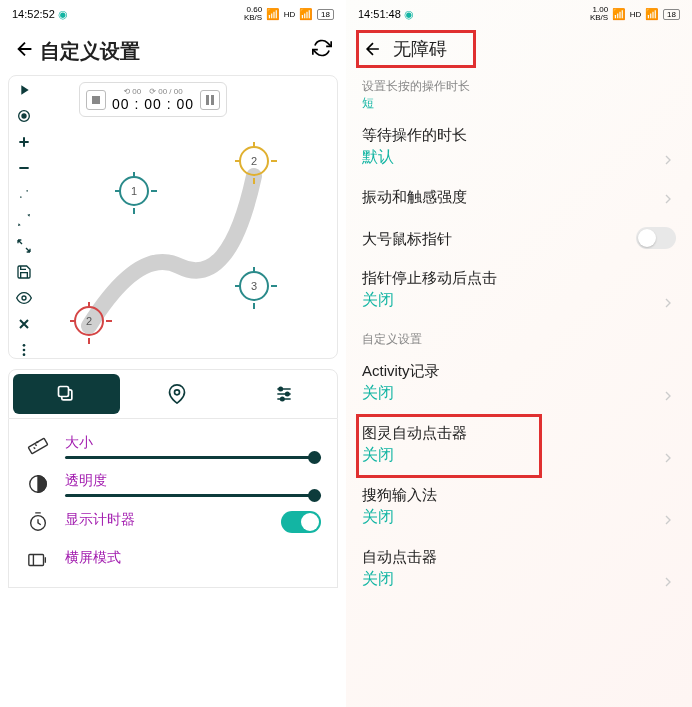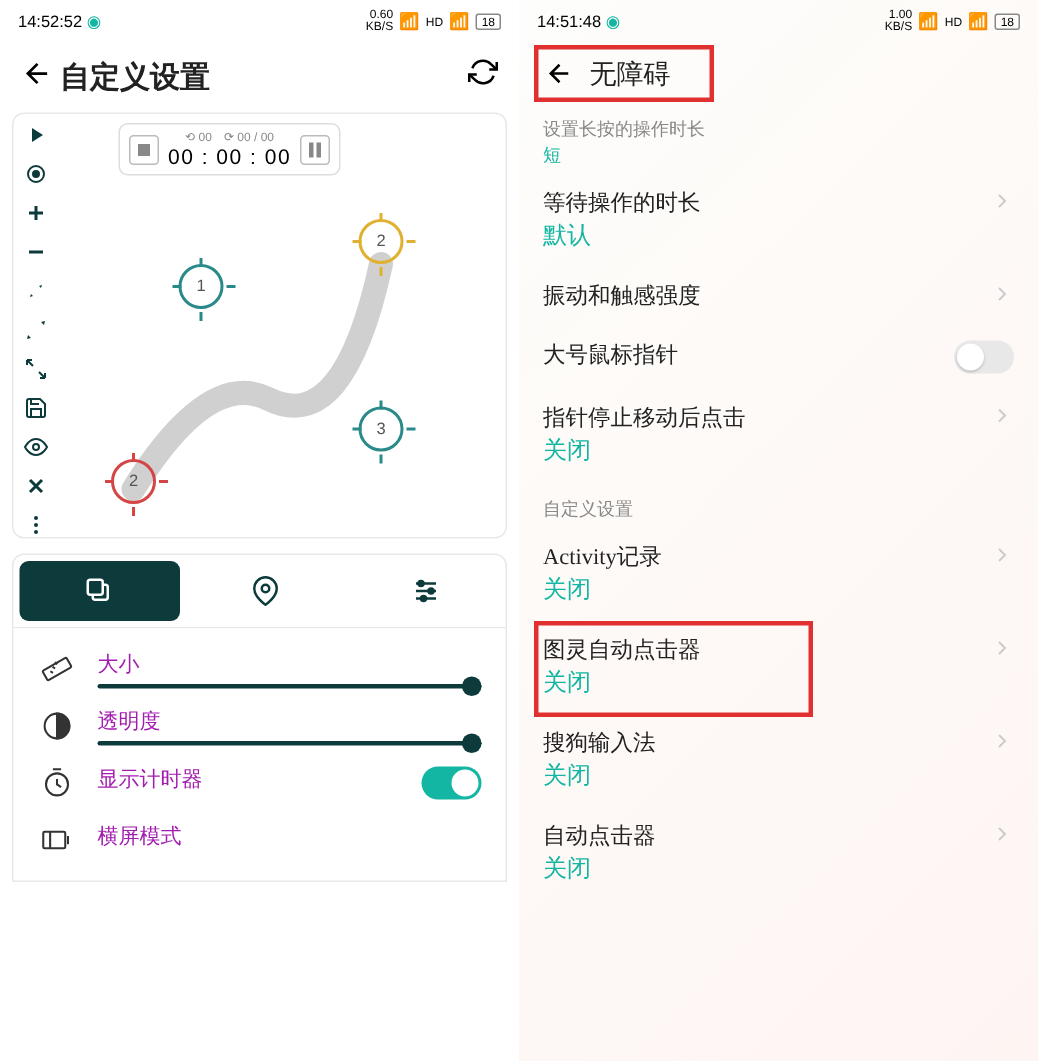--- a/index.html
+++ b/index.html
@@ -48,21 +48,21 @@
   .setting-icon { width: 26px; height: 26px; display: flex; align-items: center; justify-content: center; color: #333; }
   .setting-content { flex: 1; }
   .setting-label { font-size: 14px; color: #a21caf; margin-bottom: 4px; }
   .slider { height: 3px; background: #0d3b3b; position: relative; border-radius: 2px; }
   .slider-dot { position: absolute; right: 0; top: -5px; width: 13px; height: 13px; background: #0d3b3b; border-radius: 50%; }
   .toggle { width: 40px; height: 22px; background: #13b5a3; border-radius: 11px; position: relative; }
   .toggle-knob { position: absolute; right: 2px; top: 2px; width: 18px; height: 18px; background: #fff; border-radius: 50%; }
   .header2-title { font-size: 18px; font-weight: 500; color: #222; }
   .red-box { border: 3px solid #e03030; padding: 4px 10px 4px 4px; display: flex; align-items: center; gap: 10px; margin: 2px 0 0 10px; width: 120px; }
   .section-header { padding: 10px 16px 4px; font-size: 12px; color: #888; }
-  .list-item { padding: 10px 16px; display: flex; align-items: flex-start; position: relative; font-family: Liberation Serif, serif; }
+  .list-item { padding: 10px 16px; display: flex; align-items: flex-end; position: relative; }
   .list-content { flex: 1; }
   .list-title { font-size: 15px; color: #222; }
   .list-sub { font-size: 16px; color: #13b5a3; margin-top: 2px; }
   .chevron { color: #ccc; }
   .toggle2 { width: 40px; height: 22px; background: #e8e8e8; border-radius: 11px; position: relative; }
   .toggle2-knob { position: absolute; left: 2px; top: 2px; width: 18px; height: 18px; background: #fff; border-radius: 50%; box-shadow: 0 1px 2px rgba(0,0,0,0.2); }
   .red-box2 { position: absolute; border: 3px solid #e03030; left: 10px; right: 150px; top: 0; bottom: -2px; }
 </style>
 </head>
 <body>

